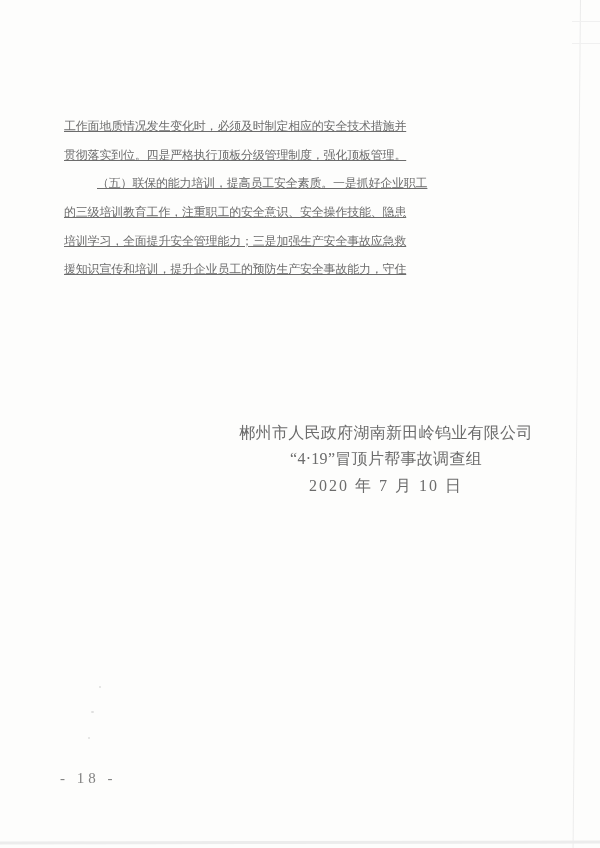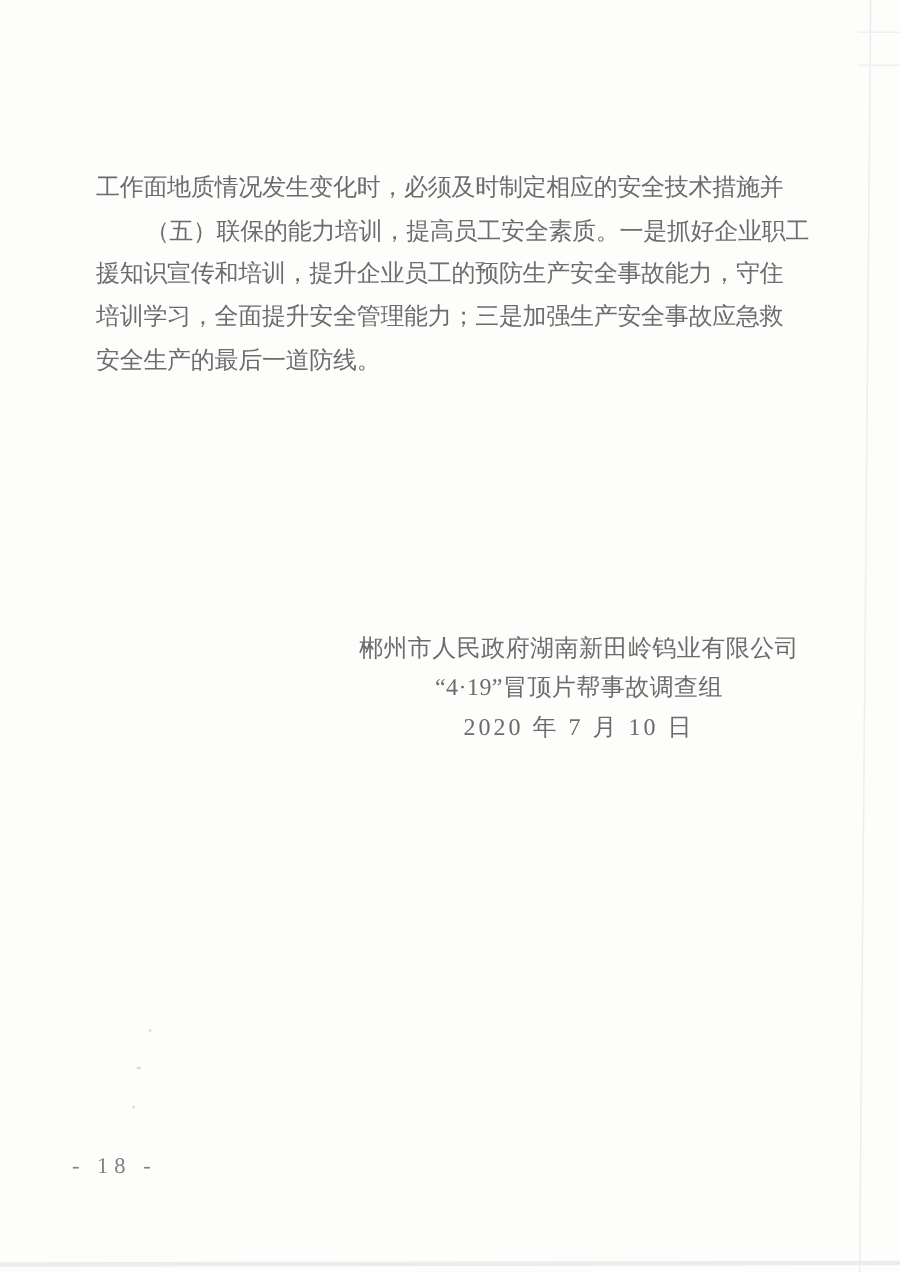--- a/index.html
+++ b/index.html
@@ -16,23 +16,24 @@
     overflow: hidden;
     font-family: "Liberation Serif", "DejaVu Serif", serif;
   }
   
   .body-text {
     position: absolute;
     left: 64px;
     top: 112px;
     width: 472px;
     color: #6c6c6c;
-    font-size: 16px;
+    font-size: 12px;
     line-height: 28.7px;
     letter-spacing: -0.2px;
+    text-decoration: underline;
   }
   .body-line {
     height: 28.7px;
     white-space: nowrap;
     text-align: left;
   }
   .body-line.indent {
     padding-left: 33px;
   }
   
@@ -50,21 +51,21 @@
   .signature div {
     white-space: nowrap;
     height: 26.3px;
   }
   .signature .sig-date {
     letter-spacing: 2px;
   }
   
   .page-number {
     position: absolute;
-    left: 48px;
+    left: 60px;
     top: 770px;
     color: #828282;
     font-size: 15px;
     letter-spacing: 4px;
     white-space: nowrap;
   }
   
   .scan-edge-right {
     position: absolute;
     left: 580px;
@@ -105,24 +106,25 @@
   .speck-2 { left: 91px;  top: 711px; width: 3px; height: 1.5px; }
   .speck-3 { left: 88px;  top: 737px; }
 </style>
 </head>
 <body>
 
 <div class="page">
 
   <div class="body-text">
     <div class="body-line">工作面地质情况发生变化时，必须及时制定相应的安全技术措施并</div>
+    <div class="body-line">贯彻落实到位。四是严格执行顶板分级管理制度，强化顶板管理。</div>
     <div class="body-line indent">（五）联保的能力培训，提高员工安全素质。一是抓好企业职工</div>
+    <div class="body-line">的三级培训教育工作，注重职工的安全意识、安全操作技能、隐患</div>
+    <div class="body-line">培训学习，全面提升安全管理能力；三是加强生产安全事故应急救</div>
     <div class="body-line">援知识宣传和培训，提升企业员工的预防生产安全事故能力，守住</div>
-    <div class="body-line">培训学习，全面提升安全管理能力；三是加强生产安全事故应急救</div>
-    <div class="body-line">安全生产的最后一道防线。</div>
   </div>
 
   <div class="signature">
     <div class="sig-org">郴州市人民政府湖南新田岭钨业有限公司</div>
     <div class="sig-group">“4·19”冒顶片帮事故调查组</div>
     <div class="sig-date">2020 年 7 月 10 日</div>
   </div>
 
   <div class="page-number">- 18 -</div>
 

